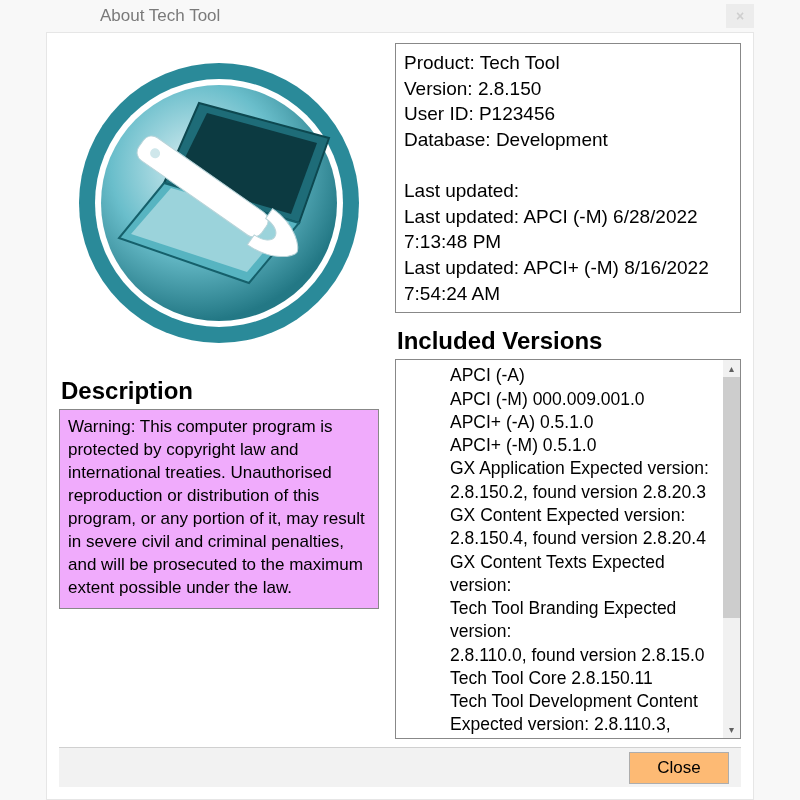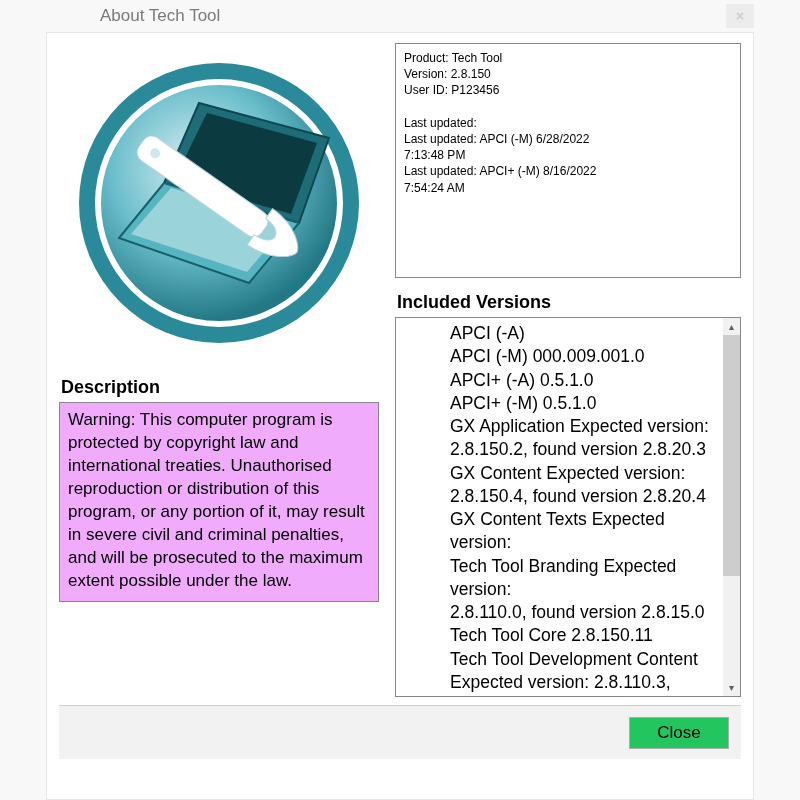--- a/index.html
+++ b/index.html
@@ -72,26 +72,26 @@
     .info-col {
       flex: 1;
       display: flex;
       flex-direction: column;
     }
     .product-box {
       border: 1px solid #888;
       background: #fff;
       padding: 6px 8px;
       line-height: 1.35;
-      font-size: 12px;
+      font-size: 19px;
       min-height: 235px;
     }
     .desc-heading, .inc-heading {
       font-weight: bold;
-      font-size: 18px;
+      font-size: 24px;
       margin: 14px 0 4px 2px;
     }
     .desc-box {
       border: 1px solid #888;
       background: #f0abfc;
       padding: 6px 8px;
       font-size: 17px;
       line-height: 1.35;
       height: 200px;
       overflow: hidden;
@@ -146,21 +146,21 @@
       display: flex;
       align-items: center;
       justify-content: flex-end;
       padding: 0 12px 0 0;
       background: #f2f2f2;
       margin-top: 8px;
     }
     .close-btn {
       min-width: 100px;
       height: 32px;
-      background: #22c55e;
+      background: #fdba74;
       border: 1px solid #adadad;
       font-size: 17px;
       display: flex;
       align-items: center;
       justify-content: center;
       cursor: pointer;
     }
   </style>
 </head>
 <body>
@@ -213,20 +213,21 @@
         <div class="desc-box">
           <span>Warning: This computer program is protected by copyright law and international treaties. Unauthorised reproduction or distribution of this program, or any portion of it, may result in severe civil and criminal penalties, and will be prosecuted to the maximum extent possible under the law.</span>
         </div>
       </div>
 
       <div class="info-col">
         <div class="product-box">
           <div>Product: Tech Tool</div>
           <div>Version: 2.8.150</div>
           <div>User ID: P123456</div>
+          <div>Database: Development</div>
           <div>&nbsp;</div>
           <div>Last updated:</div>
           <div>Last updated: APCI (-M) 6/28/2022</div>
           <div>7:13:48 PM</div>
           <div>Last updated: APCI+ (-M) 8/16/2022</div>
           <div>7:54:24 AM</div>
         </div>
 
         <div class="inc-heading">Included Versions</div>
         <div class="versions-box">

